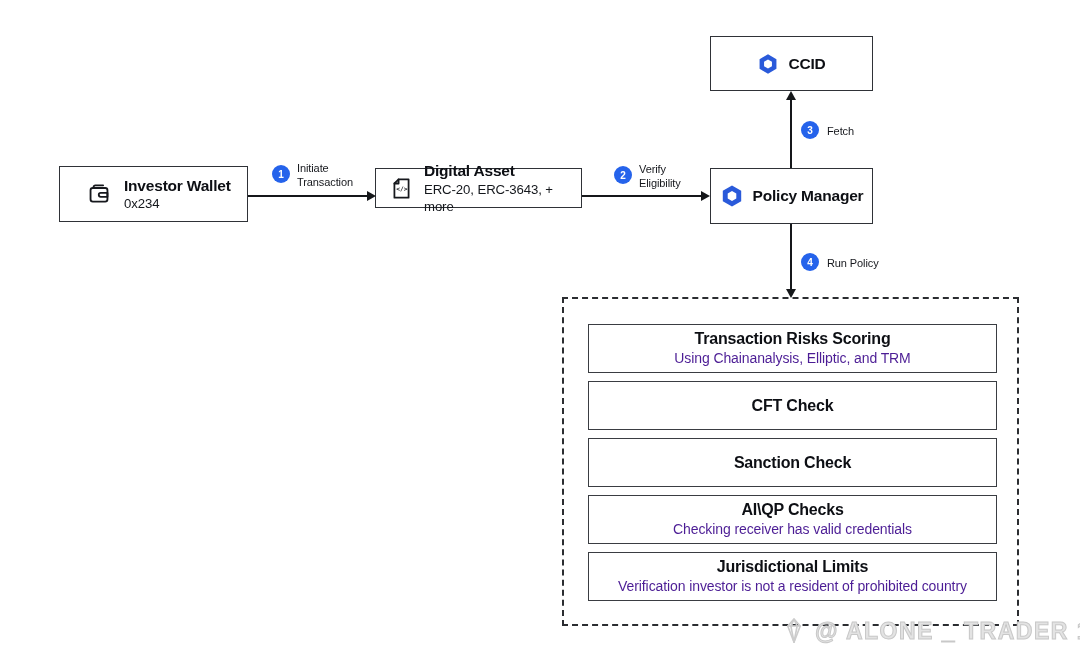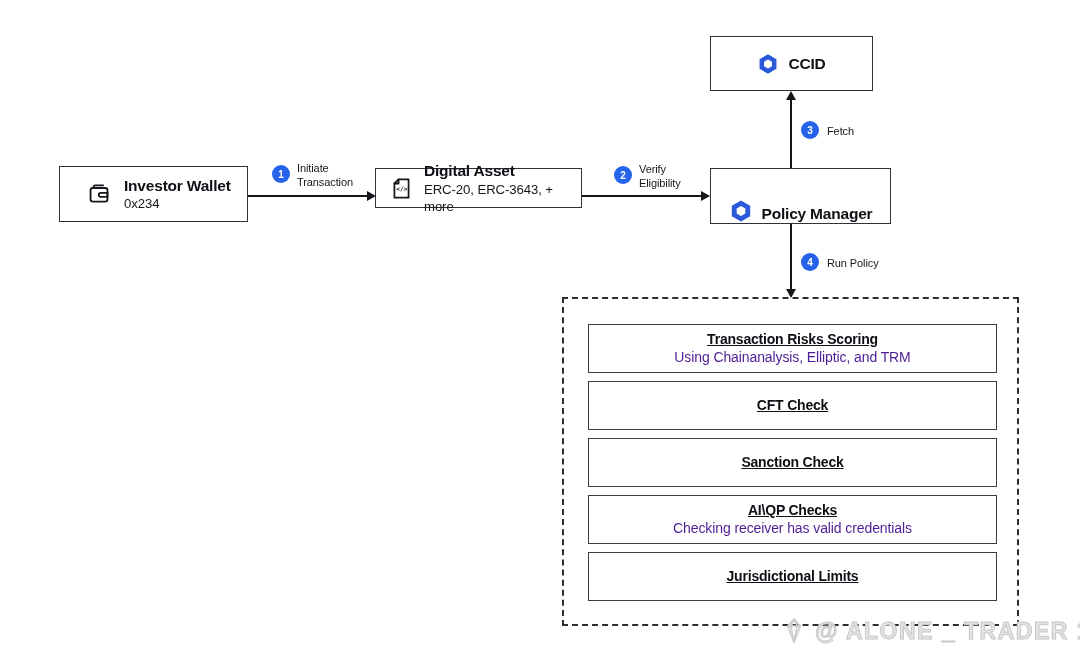--- a/index.html
+++ b/index.html
@@ -36,21 +36,21 @@
     line-height: 1.3;
     letter-spacing: -0.1px;
   }
   .node.left-align { justify-content: flex-start; }
   .node.center-align { justify-content: center; }
   .icon-wrap { display: flex; align-items: center; justify-content: center; }
 
   #investor-wallet { left: 59px;  top: 166px; width: 189px; height: 56px; padding-left: 26px; gap: 12px; }
   #digital-asset   { left: 375px; top: 168px; width: 207px; height: 40px; padding-left: 13px; gap: 10px; }
   #ccid            { left: 710px; top: 36px;  width: 163px; height: 55px; gap: 9px; }
-  #policy-manager  { left: 710px; top: 168px; width: 181px; height: 56px; gap: 9px; align-items: flex-end; }
+  #policy-manager  { left: 710px; top: 168px; width: 163px; height: 56px; gap: 9px; }
 
   
   .hline { position: absolute; height: 2px; background: #15171a; }
   .vline { position: absolute; width: 2px;  background: #15171a; }
   .head  { position: absolute; width: 0; height: 0; }
   .head.right { border-top: 5px solid transparent; border-bottom: 5px solid transparent; border-left: 9px solid #15171a; }
   .head.up    { border-left: 5px solid transparent; border-right: 5px solid transparent; border-bottom: 9px solid #15171a; }
   .head.down  { border-left: 5px solid transparent; border-right: 5px solid transparent; border-top: 9px solid #15171a; }
 
   
@@ -87,26 +87,25 @@
     width: 409px; height: 49px;
     background: #ffffff;
     border: 1.5px solid #3a3d42;
     display: flex;
     flex-direction: column;
     align-items: center;
     justify-content: center;
     text-align: center;
   }
   .check-row .title {
-    font-size: 14px;
+    font-size: 16px;
     font-weight: 700;
     letter-spacing: -0.2px;
     color: #0d0f14;
     line-height: 1.25;
-    text-decoration: underline;
   }
   .check-row .subtitle {
     font-size: 14px;
     color: #4c1d95;
     line-height: 1.3;
     letter-spacing: -0.1px;
   }
 
   
   .watermark {
@@ -219,20 +218,21 @@
   </div>
   <div class="check-row" style="top:438px;">
     <div class="title">Sanction Check</div>
   </div>
   <div class="check-row" style="top:495px;">
     <div class="title">AI\QP Checks</div>
     <div class="subtitle">Checking receiver has valid credentials</div>
   </div>
   <div class="check-row" style="top:552px;">
     <div class="title">Jurisdictional Limits</div>
+    <div class="subtitle">Verification investor is not a resident of prohibited country</div>
   </div>
 
   <div class="watermark">
     <span class="icon-wrap">
       <svg width="30" height="30" viewBox="0 0 24 24" fill="none" stroke="#cccccc" stroke-width="1.3" stroke-linejoin="round">
         <path d="M12 2.5 L17 8 L12 21 L7 8 Z"></path>
         <path d="M7 8 H17"></path>
         <path d="M12 2.5 L9.5 8 L12 21 L14.5 8 Z"></path>
       </svg>
     </span>

